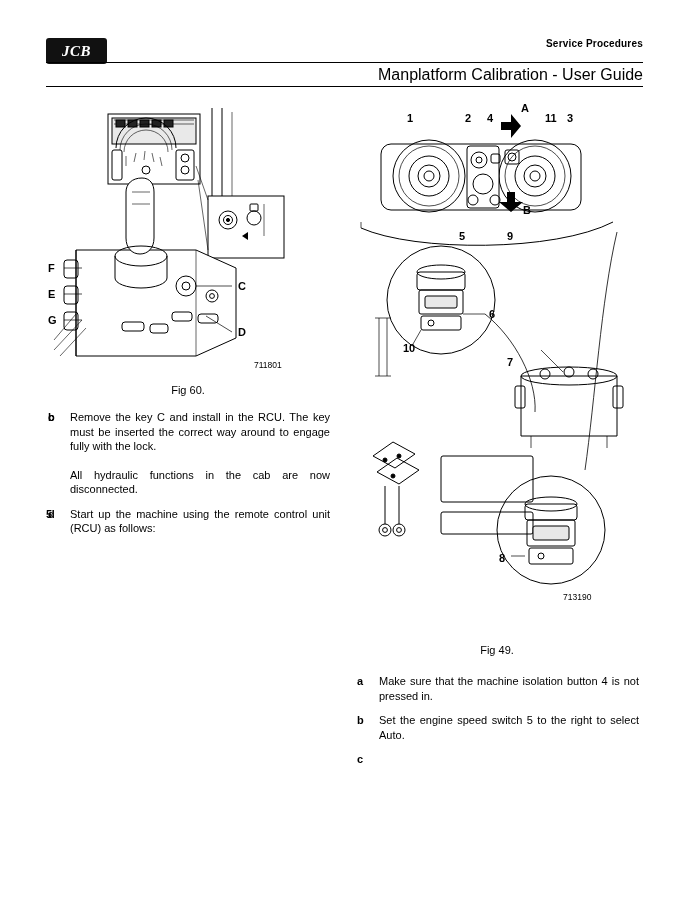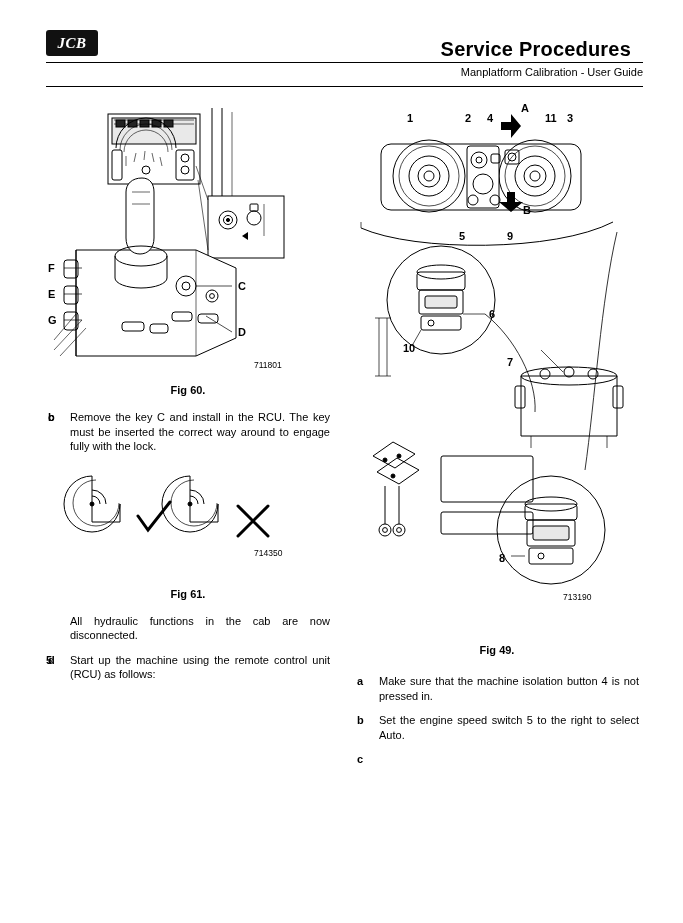--- a/index.html
+++ b/index.html
@@ -27,75 +27,75 @@
   .header {
     position: absolute;
     top: 26px;
     left: 46px;
     right: 40px;
     height: 64px;
   }
   .logo {
     position: absolute;
     left: 0;
-    top: 4px;
-    width: 52px;
+    top: 12px;
+    width: 61px;
     height: 26px;
     background: #111;
     border-radius: 3px;
     display: flex;
     align-items: center;
     justify-content: center;
   }
   .logo span {
     color: #fff;
     font-weight: bold;
     font-style: italic;
     font-size: 15px;
     letter-spacing: 0.5px;
     font-family: "Liberation Serif", serif;
   }
   .header-title {
     position: absolute;
-    right: 12px;
+    right: 0;
     top: 12px;
-    font-size: 20px;
+    font-size: 10px;
     font-weight: bold;
     letter-spacing: 0.2px;
   }
   .rule {
     position: absolute;
     left: 0;
     right: 0;
     border-top: 1px solid #000;
   }
   .rule-top { top: 36px; }
   .rule-bottom { top: 60px; }
   .header-sub {
     position: absolute;
     right: 0;
     top: 40px;
-    font-size: 11px;
+    font-size: 16px;
     margin-left: 24px;
   }
 
   
   .col {
     position: absolute;
     top: 100px;
     width: 284px;
   }
   .col-left { left: 46px; }
   .col-right { left: 355px; }
 
   
   .fig-caption {
     text-align: center;
     font-size: 11px;
-    font-weight: bold;
+    font-weight: normal;
     margin-top: 4px;
   }
 
   
   .para {
     position: relative;
     font-size: 11px;
     line-height: 14.5px;
     text-align: justify;
     margin: 0 0 10px 0;
@@ -225,44 +225,20 @@
     <div style="margin-top:14px;">
       <p class="para">
         <span class="marker">b</span>
       </p>
       <p class="para">
         <span class="marker">c</span>
         <span>Remove the key C and install in the RCU. The key must be inserted the correct way around to engage fully with the lock.</span>
       </p>
     </div>
 
-    <div style="margin-top:4px;">
-      <svg class="artwork" width="284" height="120" viewBox="0 0 284 120" xmlns="http://www.w3.org/2000/svg">
-        <g fill="none" stroke="#000" stroke-width="1">
-
-          <path d="M46,12 a28,28 0 1 0 28,28 L74,58 L46,58 Z"></path>
-          <path d="M50,16 a23,23 0 1 0 23,23" stroke-width="0.7"></path>
-          <path d="M46,26 a14,14 0 0 1 14,14" stroke-width="1"></path>
-          <path d="M46,32 a8,8 0 0 1 8,8" stroke-width="1"></path>
-          <circle cx="46" cy="40" r="2" fill="#000"></circle>
-
-          <path d="M144,12 a28,28 0 1 0 28,28 L172,58 L144,58 Z"></path>
-          <path d="M148,16 a23,23 0 1 0 23,23" stroke-width="0.7"></path>
-          <path d="M144,26 a14,14 0 0 1 14,14" stroke-width="1"></path>
-          <path d="M144,32 a8,8 0 0 1 8,8" stroke-width="1"></path>
-          <circle cx="144" cy="40" r="2" fill="#000"></circle>
-
-          <path d="M92,52 L102,66 L124,38" stroke-width="3" stroke-linecap="round"></path>
-
-          <path d="M192,42 L222,72 M222,42 L192,72" stroke-width="3" stroke-linecap="round"></path>
-        </g>
-        <text x="208" y="92" font-family="Liberation Sans, sans-serif" font-size="8.5" fill="#000">714350</text>
-      </svg>
-      <div class="fig-caption">Fig 61.</div>
-    </div>
 
     <div style="margin-top:14px;">
       <p class="para no-marker">
         <span>All hydraulic functions in the cab are now disconnected.</span>
       </p>
       <p class="para">
         <span class="marker">d</span>
       </p>
       <p class="para">
         <span class="marker num">5</span>

